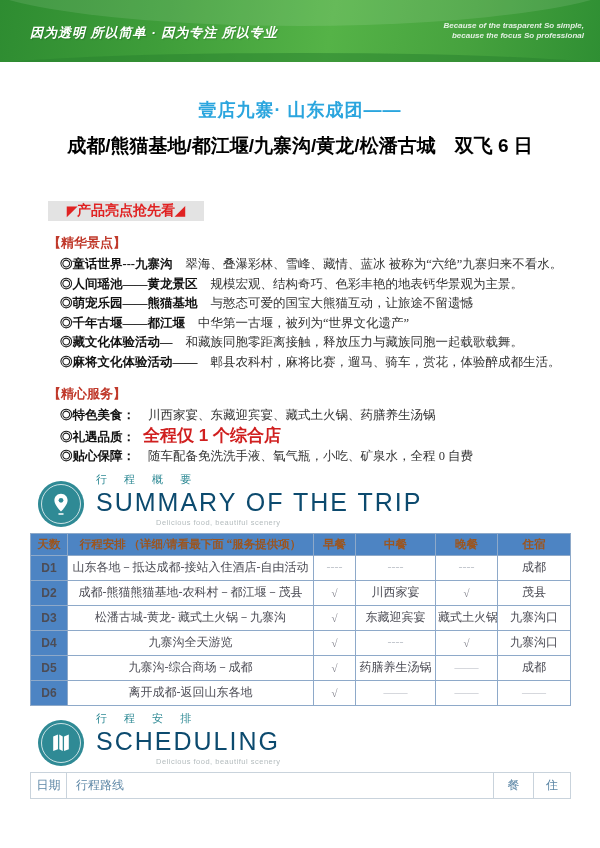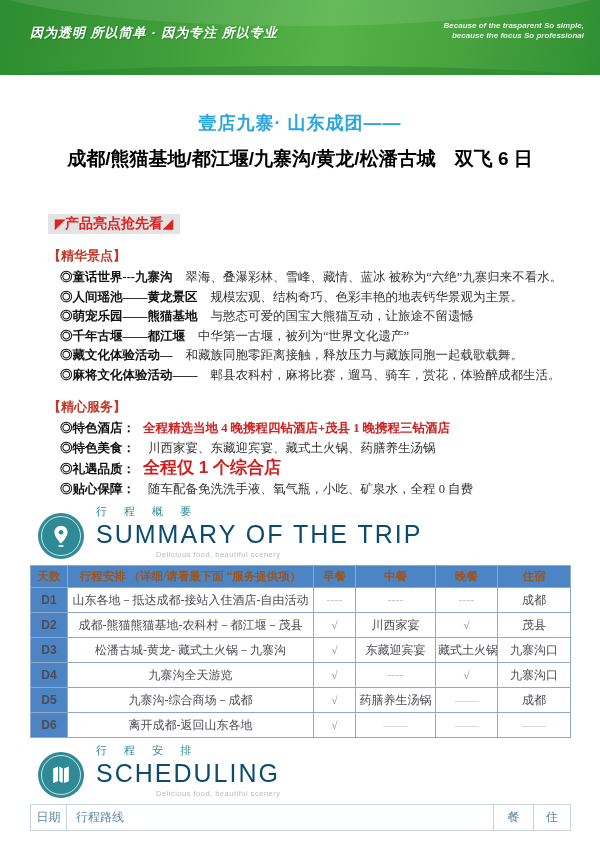--- a/index.html
+++ b/index.html
@@ -1,41 +1,41 @@
 <!DOCTYPE html>
 <html><head>
 <meta charset="utf-8">
 <style>
   html,body{margin:0;padding:0;background:#fff;}
   .page{position:relative;width:600px;height:848px;background:#fff;overflow:hidden;
         font-family:"Liberation Serif",serif;}
 
   
-  .banner{position:relative;height:75px;overflow:hidden;
+  .banner{position:relative;height:62px;overflow:hidden;
     background:linear-gradient(100deg,#2e8c31 0%,#3f9e3a 28%,#55b347 55%,#46a23e 78%,#2f8f33 100%);}
   .banner::before{content:"";position:absolute;left:-6%;top:-26px;width:112%;height:52px;
     background:rgba(255,255,255,.10);border-radius:0 0 50% 50%/0 0 100% 100%;}
   .banner::after{content:"";position:absolute;left:-6%;bottom:-9px;width:112%;height:18px;
     background:#2a8330;border-radius:50% 50% 0 0/100% 100% 0 0;opacity:.55;}
   .banner-cn{position:absolute;left:30px;top:24px;z-index:2;color:#fff;font-style:italic;
     font-weight:bold;font-size:13px;letter-spacing:1px;font-family:"Liberation Sans",sans-serif;
     text-shadow:1px 1px 1px rgba(0,60,0,.25);}
   .banner-en{position:absolute;right:16px;top:21px;z-index:2;text-align:right;
     color:rgba(255,255,255,.85);font-style:italic;font-weight:bold;font-size:8px;line-height:1.3;
     font-family:"Liberation Sans",sans-serif;}
 
   
   .title-blue{margin-top:36px;text-align:center;color:#2aa5de;font-weight:bold;font-size:18px;
     letter-spacing:1px;font-family:"Liberation Sans",sans-serif;}
   .title-black{margin-top:11px;text-align:center;color:#000;font-weight:bold;font-size:19px;
     font-family:"Liberation Sans",sans-serif;}
 
   
   .hl-header-wrap{margin:42px 0 0 48px;}
-  .hl-header{display:inline-block;background:#e3e3e3;padding:1px 7px;color:#e02222;
+  .hl-header{display:inline-block;background:#e3e3e3;padding:1px 19px;color:#e02222;
     font-weight:bold;font-size:14px;font-family:"Liberation Sans",sans-serif;}
   .tri{color:#e02222;font-size:13px;}
   .hl-sec-title{margin:13px 0 3px 48px;color:#c0392b;font-weight:bold;font-size:13px;}
   .hl-item{margin:0 24px 0 60px;font-size:12.5px;line-height:19.5px;color:#333;
     white-space:nowrap;overflow:hidden;}
   .hl-bold{font-weight:bold;color:#111;}
   .hl-text{margin-left:13px;}
   .hl-text.red{color:#cf2121;font-weight:bold;margin-left:8px;}
   .hl-text.bigred{color:#d01f1f;font-weight:bold;font-size:17px;margin-left:8px;
     font-family:"Liberation Sans",sans-serif;}
@@ -92,21 +92,20 @@
   <div class="hl-sec-title">【精华景点】</div>
   <div class="hl-item"><span class="hl-bold">◎童话世界---九寨沟</span><span class="hl-text">翠海、叠瀑彩林、雪峰、藏情、蓝冰 被称为“六绝”九寨归来不看水。</span></div>
   <div class="hl-item"><span class="hl-bold">◎人间瑶池——黄龙景区</span><span class="hl-text">规模宏观、结构奇巧、色彩丰艳的地表钙华景观为主景。</span></div>
   <div class="hl-item"><span class="hl-bold">◎萌宠乐园——熊猫基地</span><span class="hl-text">与憨态可爱的国宝大熊猫互动，让旅途不留遗憾</span></div>
   <div class="hl-item"><span class="hl-bold">◎千年古堰——都江堰</span><span class="hl-text">中华第一古堰，被列为“世界文化遗产”</span></div>
 
   <div class="hl-item"><span class="hl-bold">◎藏文化体验活动—</span><span class="hl-text">和藏族同胞零距离接触，释放压力与藏族同胞一起载歌载舞。</span></div>
   <div class="hl-item"><span class="hl-bold">◎麻将文化体验活动——</span><span class="hl-text">郫县农科村，麻将比赛，遛马、骑车，赏花，体验醉成都生活。</span></div>
 
   <div class="hl-sec-title">【精心服务】</div>
-  <div class="hl-item"><span class="hl-bold">◎特色酒店：</span><span class="hl-text red">全程精选当地 4 晚携程四钻酒店+茂县 1 晚携程三钻酒店</span></div>
   <div class="hl-item"><span class="hl-bold">◎特色美食：</span><span class="hl-text">川西家宴、东藏迎宾宴、藏式土火锅、药膳养生汤锅</span></div>
   <div class="hl-item"><span class="hl-bold">◎礼遇品质：</span><span class="hl-text bigred">全程仅 1 个综合店</span></div>
   <div class="hl-item"><span class="hl-bold">◎贴心保障：</span><span class="hl-text">随车配备免洗洗手液、氧气瓶，小吃、矿泉水，全程 0 自费</span></div>
 
   <div class="sec-head">
     <div class="sec-icon">
       <svg width="26" height="26" viewBox="0 0 24 24" aria-hidden="true">
         <path d="M12 2.6c-3.4 0-6.1 2.7-6.1 6 0 4.5 6.1 10.4 6.1 10.4s6.1-5.9 6.1-10.4c0-3.3-2.7-6-6.1-6z" fill="#ffffff"></path>
         <circle cx="12" cy="8.6" r="2.2" fill="#2f8a95"></circle>
         <rect x="9.5" y="20.6" width="5" height="1.3" rx="0.6" fill="#ffffff"></rect>

